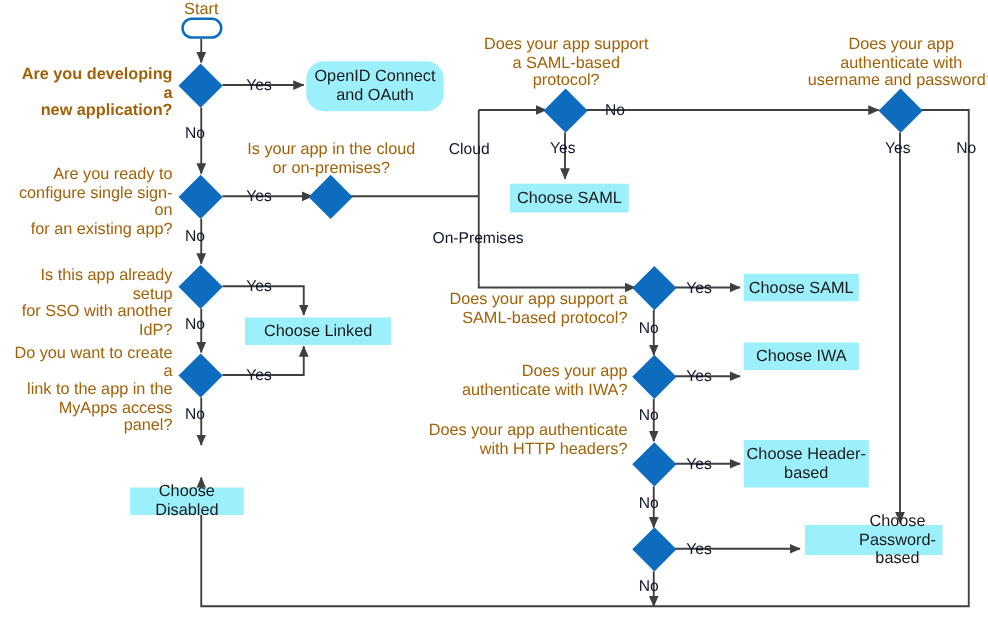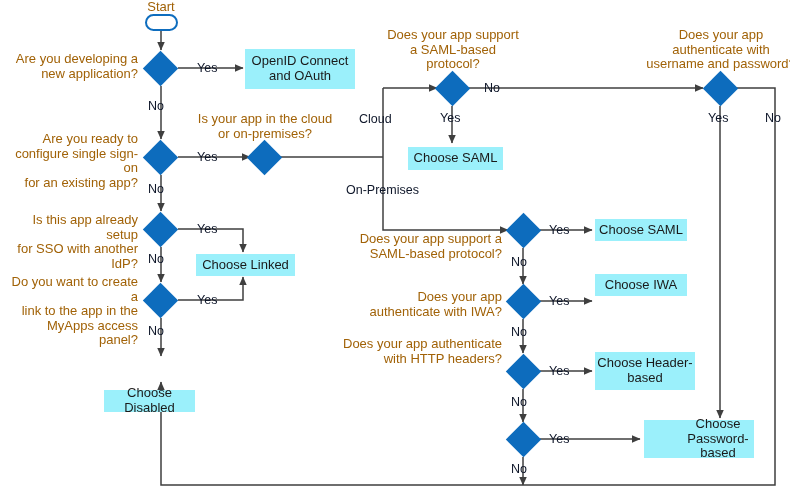--- a/index.html
+++ b/index.html
@@ -128,26 +128,26 @@
 
       <path d="M523,457 L523,485" marker-end="url(#arw)"></path>
 
     </g>
   </svg>
 
   <div class="node pill" style="left:145px;top:14px;width:33px;height:17px;"></div>
   <div class="lbl c" style="left:131px;top:0px;width:60px;">Start</div>
 
   <div class="node diamond" style="left:148px;top:56px;width:25px;height:25px;"></div>
-  <div class="lbl r" style="left:8px;top:52px;width:130px;">Are you developing a
+  <div class="lbl r" style="left:8px;top:52px;width:130px;font-weight:bold;">Are you developing a
 new application?</div>
   <div class="edge-lbl" style="left:197px;top:62px;">Yes</div>
   <div class="edge-lbl" style="left:148px;top:100px;">No</div>
 
-  <div class="node obox" style="left:245px;top:49px;width:110px;height:40px;">OpenID Connect
+  <div class="node obox" style="left:245px;top:49px;width:110px;height:40px;border-radius:14px;">OpenID Connect
 and OAuth</div>
 
   <div class="node diamond" style="left:148px;top:145px;width:25px;height:25px;"></div>
   <div class="lbl r" style="left:4px;top:132px;width:134px;">Are you ready to
 configure single sign-on
 for an existing app?</div>
   <div class="edge-lbl" style="left:197px;top:151px;">Yes</div>
   <div class="edge-lbl" style="left:148px;top:183px;">No</div>
 
   <div class="node diamond" style="left:252px;top:145px;width:25px;height:25px;"></div>
@@ -155,21 +155,21 @@
 or on-premises?</div>
   <div class="edge-lbl" style="left:359px;top:113px;">Cloud</div>
   <div class="edge-lbl" style="left:346px;top:184px;">On-Premises</div>
 
   <div class="node diamond" style="left:148px;top:217px;width:25px;height:25px;"></div>
   <div class="lbl r" style="left:2px;top:213px;width:136px;">Is this app already setup
 for SSO with another IdP?</div>
   <div class="edge-lbl" style="left:197px;top:223px;">Yes</div>
   <div class="edge-lbl" style="left:148px;top:253px;">No</div>
 
-  <div class="node obox" style="left:196px;top:254px;width:99px;height:22px;">Choose Linked</div>
+  <div class="node obox" style="left:196px;top:254px;width:117px;height:22px;">Choose Linked</div>
 
   <div class="node diamond" style="left:148px;top:288px;width:25px;height:25px;"></div>
   <div class="lbl r" style="left:6px;top:275px;width:132px;">Do you want to create a
 link to the app in the
 MyApps access panel?</div>
   <div class="edge-lbl" style="left:197px;top:294px;">Yes</div>
   <div class="edge-lbl" style="left:148px;top:325px;">No</div>
 
   <div class="node obox" style="left:104px;top:358px;width:91px;height:22px;margin-top:32px;">Choose Disabled</div>
 
@@ -211,16 +211,16 @@
   <div class="edge-lbl" style="left:549px;top:365px;">Yes</div>
   <div class="edge-lbl" style="left:511px;top:396px;">No</div>
 
   <div class="node obox" style="left:595px;top:352px;width:100px;height:38px;">Choose
 Header-based</div>
 
   <div class="node diamond" style="left:511px;top:427px;width:25px;height:25px;"></div>
   <div class="edge-lbl" style="left:549px;top:433px;">Yes</div>
   <div class="edge-lbl" style="left:511px;top:463px;">No</div>
 
-  <div class="node obox" style="left:644px;top:420px;width:110px;height:38px;padding-left:38px;">Choose
+  <div class="node obox" style="left:644px;top:420px;width:110px;height:24px;padding-left:38px;">Choose
 Password-based</div>
 
 </div>
 
 </body></html>

